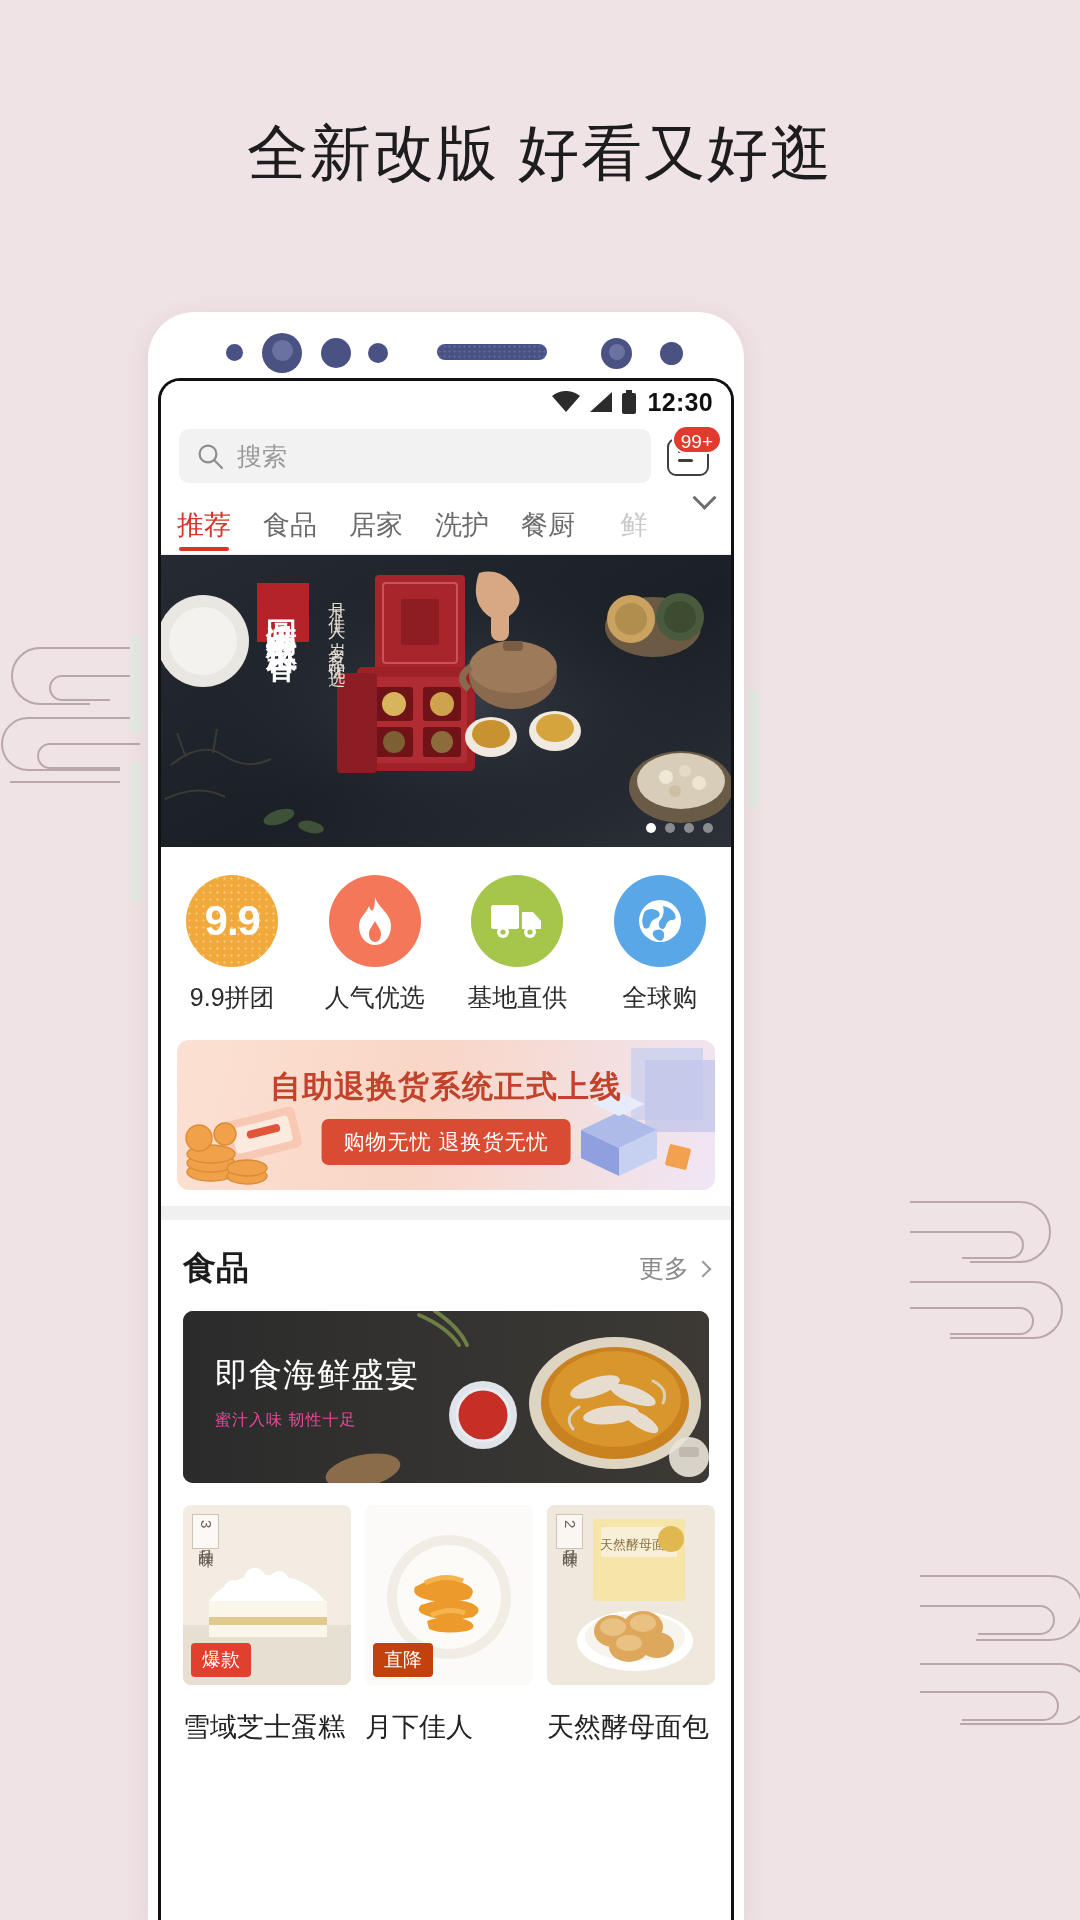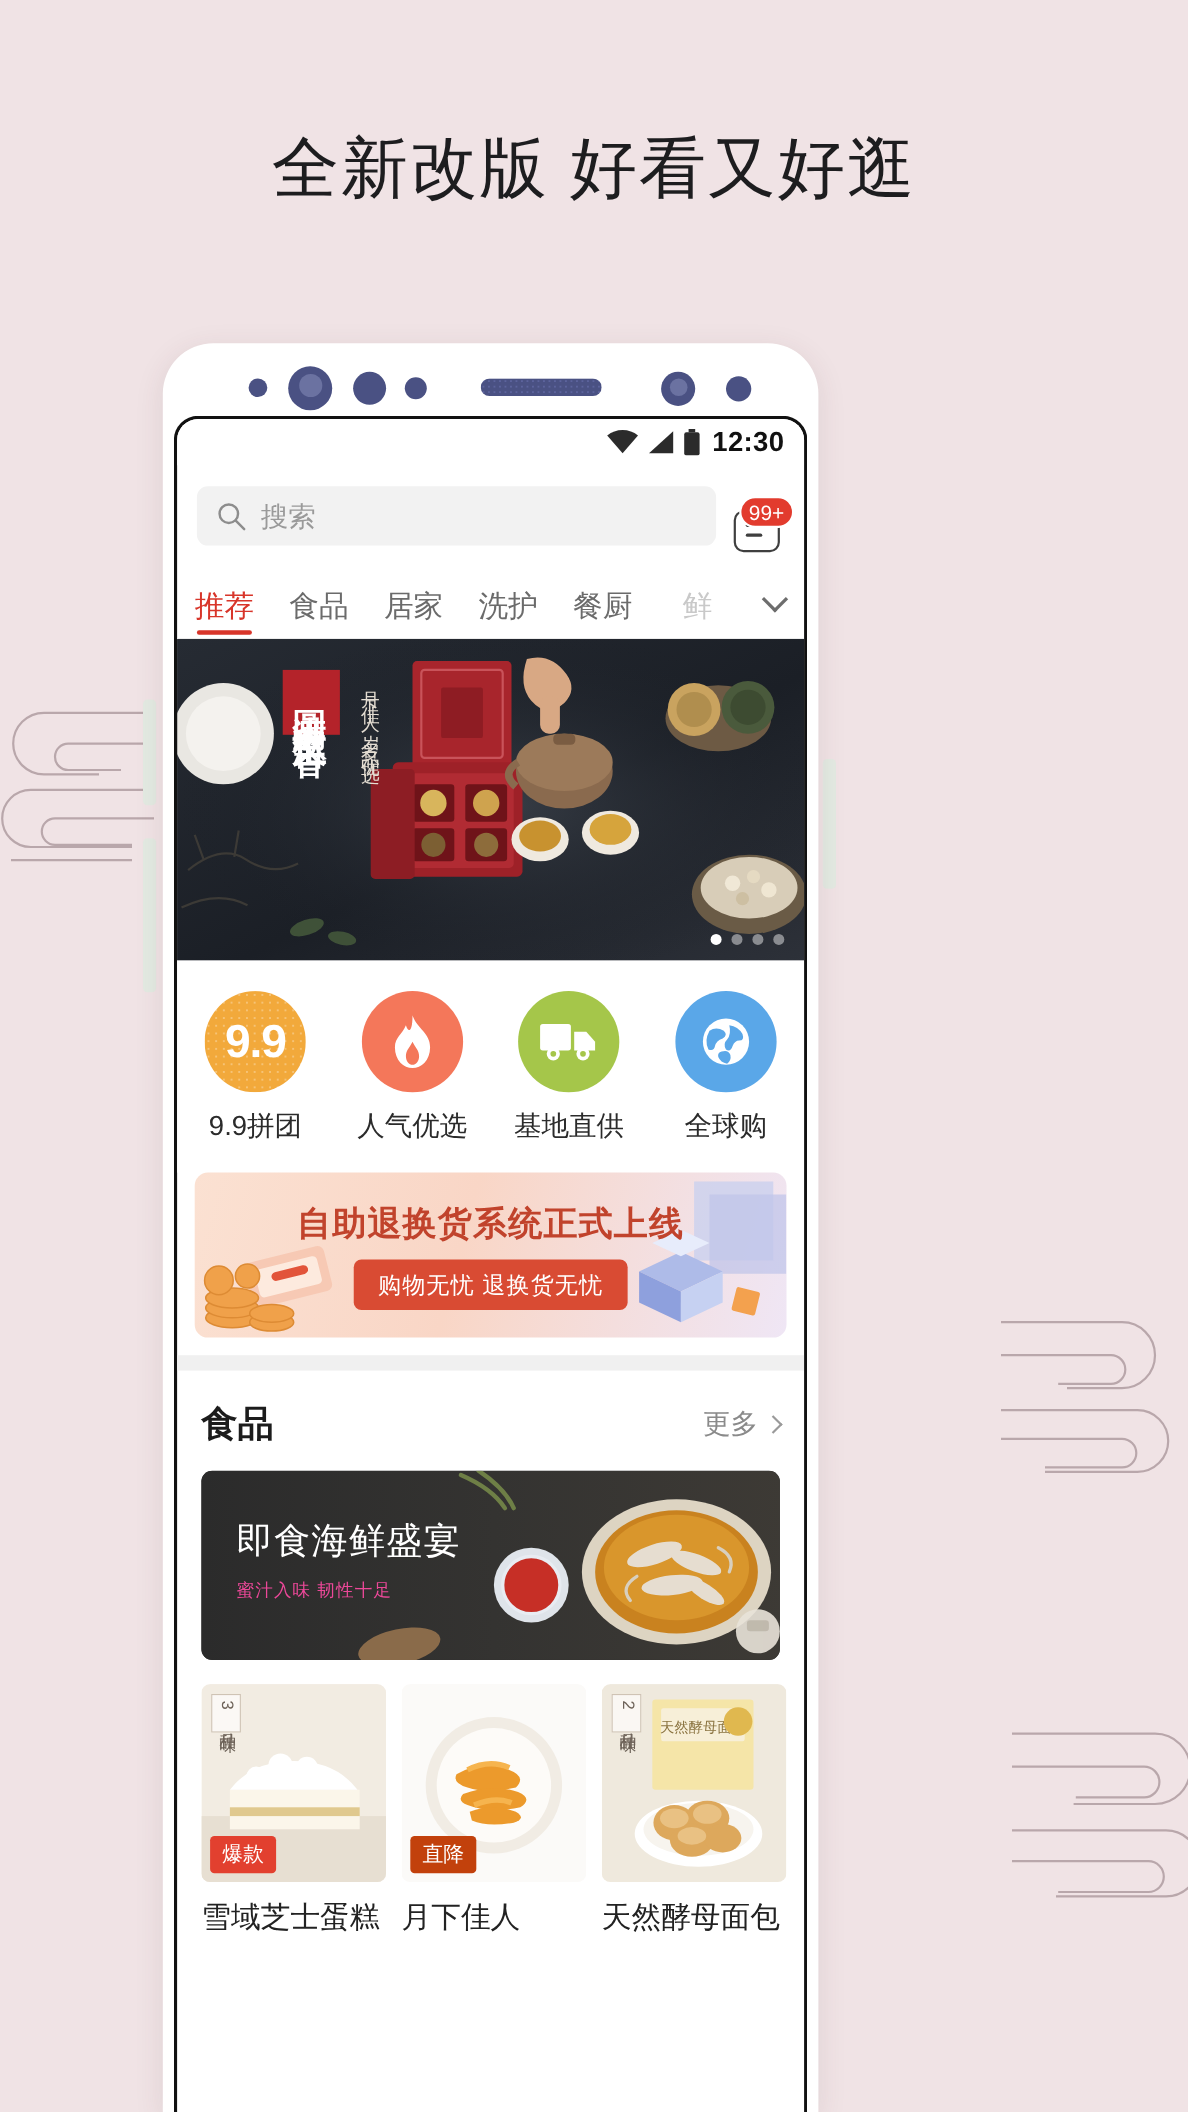--- a/index.html
+++ b/index.html
@@ -76,21 +76,21 @@
   
   .searchrow {
     display: flex; align-items: center; gap: 12px;
     padding: 6px 14px 10px 18px;
   }
   .searchbox {
     flex: 1; height: 54px; background: #f2f2f2; border-radius: 10px;
     display: flex; align-items: center; padding: 0 18px; gap: 13px;
   }
   .searchbox .ph { color: #9a9a9a; font-size: 25px; }
-  .msgwrap { position: relative; width: 54px; height: 54px; flex: none; margin-top: 26px; }
+  .msgwrap { position: relative; width: 54px; height: 54px; flex: none; }
   .msgicon {
     position: absolute; left: 4px; top: 9px;
     width: 42px; height: 38px;
     border: 2.6px solid #3f3f3f; border-radius: 9px;
   }
   .msgicon::before, .msgicon::after {
     content: ''; position: absolute; left: 9px; height: 2.6px;
     background: #3f3f3f; border-radius: 2px;
   }
   .msgicon::before { top: 10px; width: 22px; }
@@ -105,21 +105,21 @@
   .badge {
     position: absolute; right: -5px; top: -4px;
     min-width: 44px; height: 29px; padding: 0 7px;
     background: #e23b2e; color: #fff; border-radius: 15px;
     font-size: 19px; line-height: 29px; text-align: center;
     border: 2.5px solid #fff; font-weight: 500;
   }
 
   
   .tabs {
-    display: flex; align-items: center;
+    display: flex; align-items: flex-start;
     padding: 2px 0 0 0; height: 62px;
     border-bottom: 1px solid #ececec; position: relative;
   }
   .tab {
     flex: 1; text-align: center; font-size: 27px; color: #6b6b6b;
     position: relative; height: 100%;
     display: flex; align-items: center; justify-content: center;
   }
   .tab.active { color: #d8352a; }
   .tab.active::after {
@@ -231,21 +231,21 @@
   .card .thumb {
     height: 180px; border-radius: 8px; overflow: hidden; position: relative;
   }
   .card .tag {
     position: absolute; left: 8px; bottom: 8px;
     color: #fff; font-size: 19px; padding: 4px 11px; border-radius: 4px;
   }
   .tag.red { background: #e2402f; }
   .tag.orange { background: #c2410c; text-align: center; }
   .card .name {
-    margin-top: 14px; font-size: 27px; color: #222; white-space: nowrap;
+    margin-top: 24px; font-size: 27px; color: #222; white-space: nowrap;
   }
   .vlabel {
     position: absolute; left: 9px; top: 9px;
     writing-mode: vertical-rl; font-size: 15px; color: #6d6258;
     border: 1px solid #cfc3b4; padding: 5px 3px; letter-spacing: 2px;
     background: rgba(255,255,255,.65);
   }
 </style>
 </head>
 <body>

